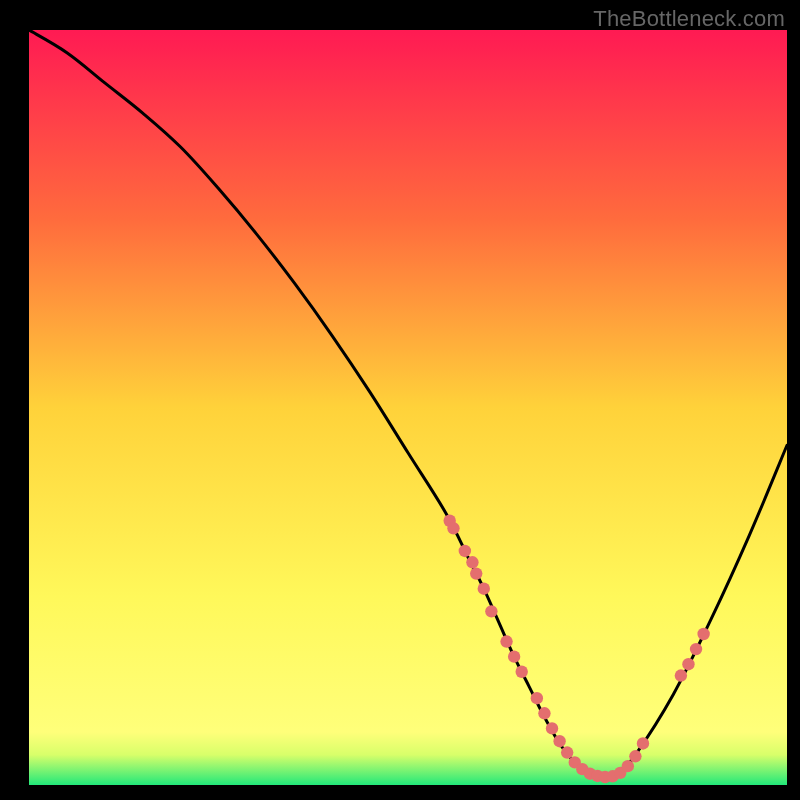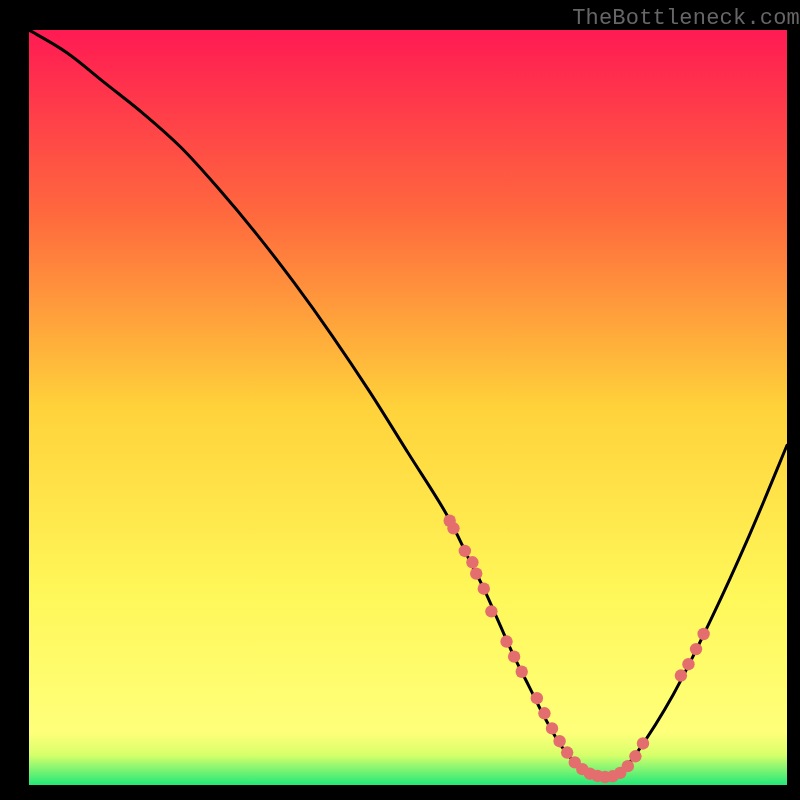--- a/index.html
+++ b/index.html
@@ -12,22 +12,22 @@
   }
   .frame {
     width: 800px;
     height: 800px;
     position: relative;
     background: #000;
   }
   .watermark {
     position: absolute;
     top: 6px;
-    right: 0;
-    font-family: Liberation Mono, monospace;
+    right: 15px;
+    font-family: Liberation Sans, sans-serif;
     font-size: 22px;
     color: #666;
     font-weight: 500;
     letter-spacing: 0.2px;
   }
   svg {
     display: block;
   }
 </style>
 </head>

